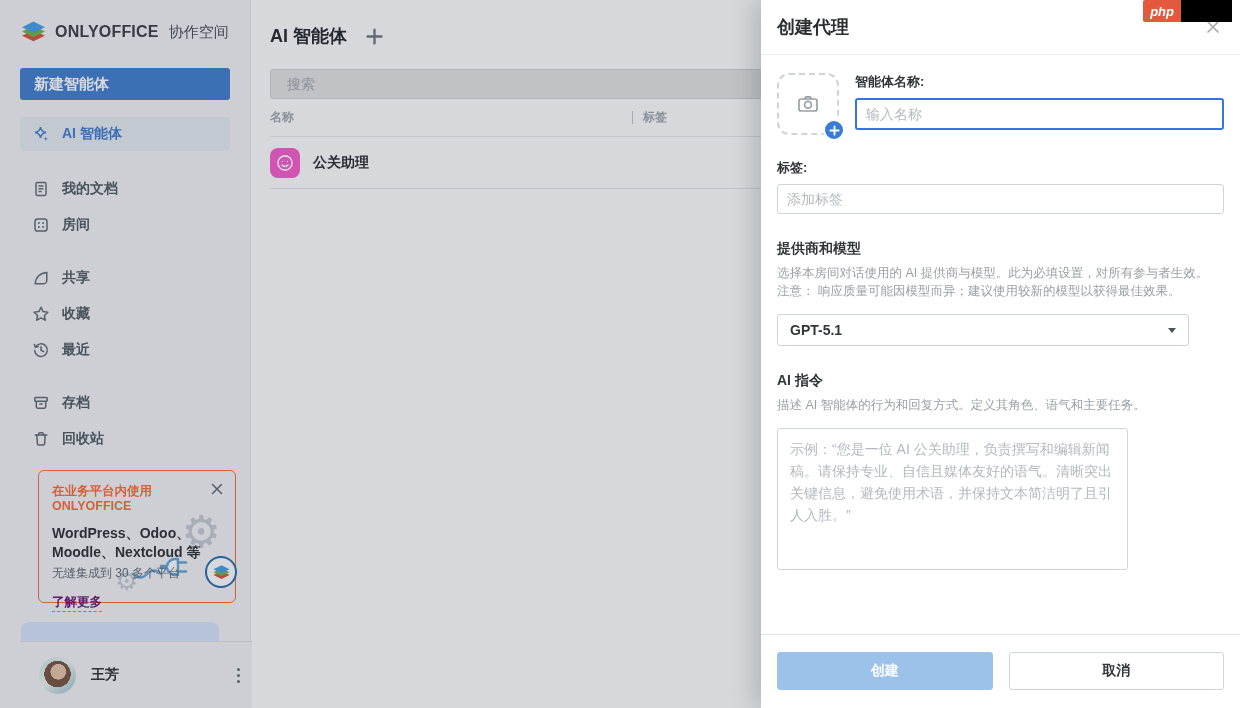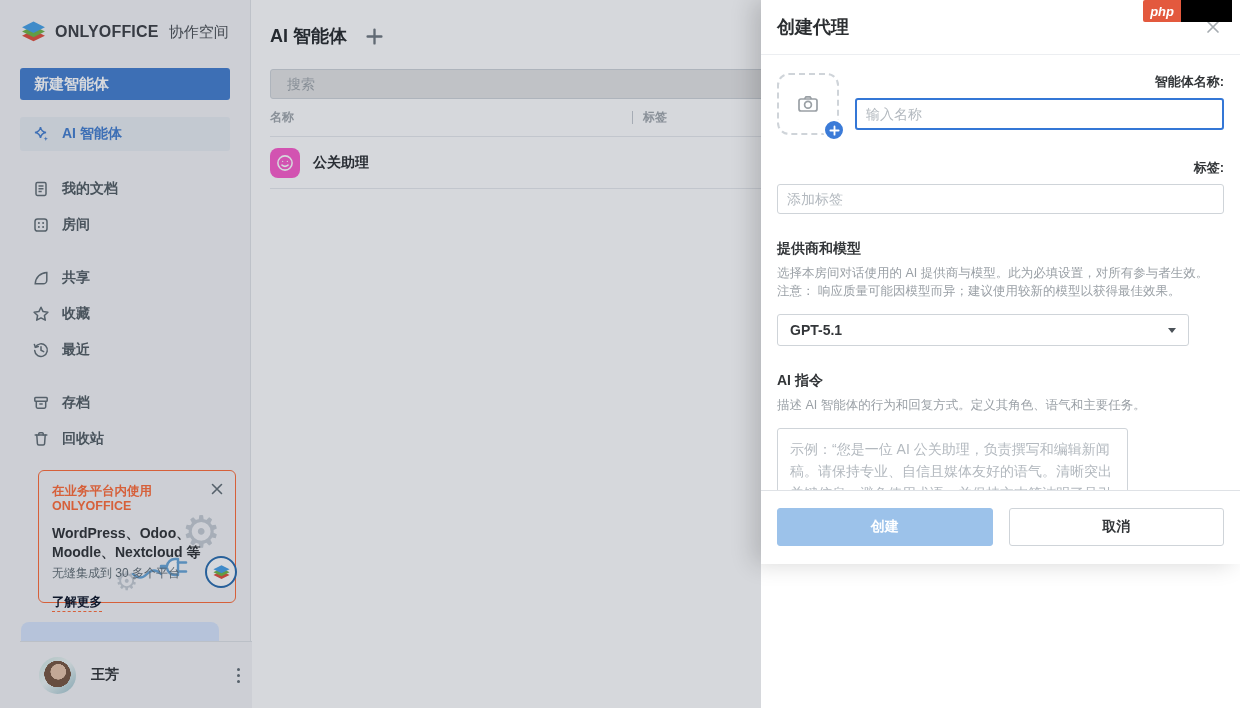--- a/index.html
+++ b/index.html
@@ -22,21 +22,21 @@
   .nav-item .nicon { width:18px; height:18px; display:flex; align-items:center; justify-content:center; }
   .nav-gap { height:17px; }
 
   
   .promo { position:absolute; left:38px; top:470px; width:198px; height:133px; border:1px solid #ff6f3d;
            border-radius:6px; padding:13px 12px 0 13px; overflow:visible; }
   .promo-title { font-size:12.5px; line-height:15px; font-weight:700; color:#ff6f3d; }
   .promo-close { position:absolute; top:10px; right:10px; width:16px; height:16px; cursor:pointer; }
   .promo-platforms { margin-top:10px; font-size:14px; line-height:19px; font-weight:700; color:#333639; position:relative; z-index:2; }
   .promo-sub { margin-top:3px; font-size:12px; color:#657077; position:relative; z-index:2; }
-  .promo-link { display:inline-block; margin-top:12px; font-size:12.5px; font-weight:700; color:#0f172a;
+  .promo-link { display:inline-block; margin-top:12px; font-size:12.5px; font-weight:700; color:#701a75;
                 border-bottom:1px dashed #ff6f3d; cursor:pointer; position:relative; z-index:3; }
   .promo-art { position:absolute; right:-4px; bottom:4px; width:130px; height:76px; z-index:1; pointer-events:none; }
   .gear { position:absolute; color:#c7cdd4; font-family:"DejaVu Sans", sans-serif; }
   .gear.g1 { font-size:44px; right:18px; top:-16px; }
   .gear.g2 { font-size:26px; left:6px; bottom:2px; }
   .plug-svg { position:absolute; left:22px; bottom:14px; }
   .logo-circle { position:absolute; right:2px; bottom:10px; width:32px; height:32px; border-radius:50%;
                  background:#fff; border:2px solid #2d6fb0; display:flex; align-items:center; justify-content:center; }
 
   .banner-strip { position:absolute; left:21px; top:622px; width:198px; height:20px; background:#d9e6fd; border-radius:8px 8px 0 0; }
@@ -66,35 +66,35 @@
   .col-sep { position:absolute; left:362px; width:1px; height:13px; background:#c6cbd0; }
   .col-tags { position:absolute; left:373px; cursor:pointer; }
   .agent-row { width:950px; height:52px; border-bottom:1px solid #e7eaed; display:flex; align-items:center; gap:13px; cursor:pointer; }
   .agent-ico { width:30px; height:30px; border-radius:8px; background:#fa5fcc; display:flex; align-items:center; justify-content:center; }
   .agent-name { font-size:14px; font-weight:600; color:#2f3235; }
 
   
   .overlay { position:absolute; left:0; top:0; width:761px; height:708px; background:rgba(10,25,45,0.17); z-index:5; }
 
   
-  .panel { position:absolute; left:761px; top:0; width:479px; height:564px; background:#fff; z-index:10;
+  .panel { position:absolute; left:761px; top:0; width:479px; height:708px; background:#fff; z-index:10;
            box-shadow:-8px 0 22px rgba(0,0,0,0.16); display:flex; flex-direction:column; }
   .panel-header { height:55px; flex:0 0 auto; border-bottom:1px solid #eceef1; display:flex; align-items:center;
                   justify-content:space-between; padding:0 16px; }
   .panel-title { font-size:18px; font-weight:700; color:#2b2e31; }
   .panel-close { cursor:pointer; display:flex; padding:2px; }
   .panel-body { flex:1 1 auto; overflow:hidden; padding:18px 16px 0 16px; }
 
   .avatar-row { display:flex; }
   .avatar-box { position:relative; width:62px; height:62px; flex:0 0 auto; border:2px dashed #cfd4d9;
                 border-radius:12px; display:flex; align-items:center; justify-content:center; cursor:pointer; }
   .plus-badge { position:absolute; right:-8px; bottom:-8px; width:22px; height:22px; border-radius:50%;
                 background:#3b7bd8; border:2px solid #fff; display:flex; align-items:center; justify-content:center; cursor:pointer; }
   .name-col { margin-left:16px; flex:1; }
-  .field-label { font-size:13px; font-weight:700; color:#333639;text-align:right; }
+  .field-label { font-size:13px; font-weight:700; color:#333639; }
   .text-input { margin-top:7px; width:100%; height:30px; border:1px solid #cfd4d9; border-radius:3px;
                 padding:0 9px; font-size:14px; color:#333; outline:none; font-family:inherit; background:#fff; }
   .text-input::placeholder { color:#b3b9bf; }
   .text-input.focused { border:2px solid #3477d6; height:32px; }
 
   .tags-block { margin-top:24px; }
 
   .section { margin-top:26px; }
   .section-title { font-size:14px; font-weight:700; color:#333639; }
   .section-desc { margin-top:6px; font-size:12.5px; line-height:18px; color:#9aa0a6; }

